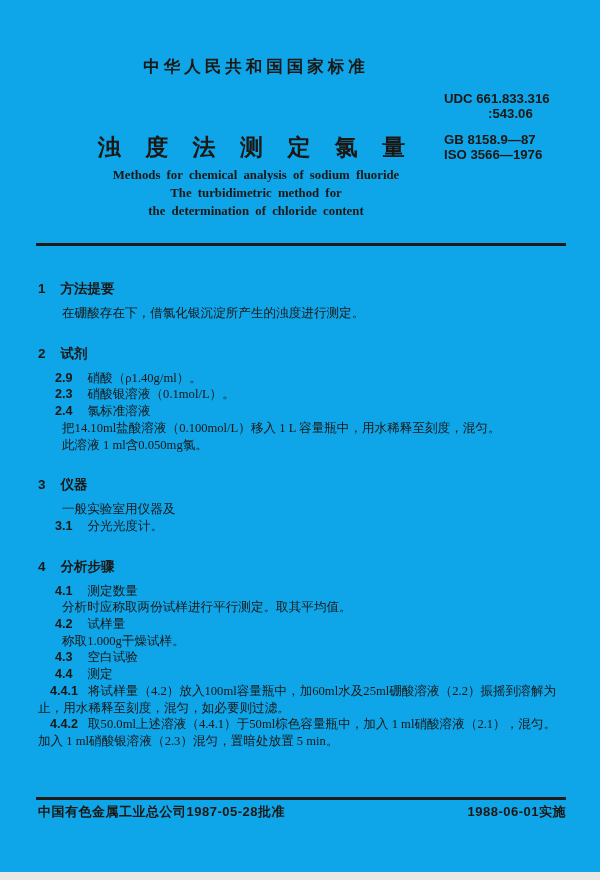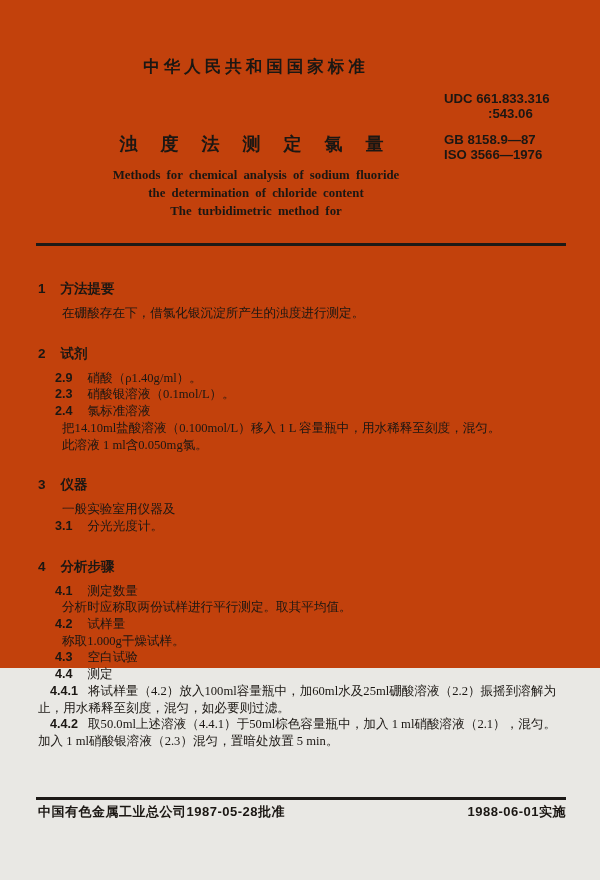--- a/index.html
+++ b/index.html
@@ -5,43 +5,43 @@
   * { margin: 0; padding: 0; box-sizing: border-box; }
   html, body { width: 600px; height: 880px; overflow: hidden; }
   body {
     background: #e9e8e4;
     font-family: "Liberation Serif", "DejaVu Serif", serif;
     color: #1b1713;
   }
   .page {
     position: relative;
     width: 600px;
-    height: 668px;
-    background: #c2410c;
+    height: 872px;
+    background: #0ea5e9;
   }
 
   
   .header { position: absolute; top: 0; left: 0; width: 600px; height: 244px; }
   .kicker {
     position: absolute; top: 56px; left: 0; width: 512px;
     text-align: center;
     font-family: "Liberation Sans", "DejaVu Sans", sans-serif;
     font-weight: bold; font-size: 16.5px; letter-spacing: 4px;
   }
   .title-cn-1 {
     position: absolute; top: 99px; left: 0; width: 512px;
     text-align: center;
     font-family: "Liberation Sans", "DejaVu Sans", sans-serif;
     font-weight: bold; font-size: 23px; letter-spacing: 4px;
   }
   .title-cn-2 {
     position: absolute; top: 132px; left: 0; width: 512px;
     text-align: center;
     font-family: "Liberation Sans", "DejaVu Sans", sans-serif;
-    font-weight: bold; font-size: 18px; letter-spacing: 9px;
+    font-weight: bold; font-size: 23px; letter-spacing: 9px;
   }
   .title-en {
     position: absolute; top: 166px; left: 0; width: 512px;
     text-align: center;
     font-weight: bold; font-size: 12.8px; line-height: 18px;
     word-spacing: 3px;
   }
   .codes {
     position: absolute; left: 444px; top: 91px;
     font-family: "Liberation Sans", "DejaVu Sans", sans-serif;
@@ -90,22 +90,22 @@
 </head>
 <body>
 
 <div class="page">
 
   <div class="header">
     <div class="kicker">中华人民共和国国家标准</div>
     <div class="title-cn-2">浊 度 法 测 定 氯 量</div>
     <div class="title-en">
       <div>Methods for chemical analysis of sodium fluoride</div>
+      <div>The turbidimetric method for</div>
       <div>the determination of chloride content</div>
-      <div>The turbidimetric method for</div>
     </div>
     <div class="codes">
       <div class="udc-1">UDC 661.833.316</div>
       <div class="udc-2">:543.06</div>
       <div class="code-gb">GB 8158.9—87</div>
       <div class="code-iso">ISO 3566—1976</div>
     </div>
   </div>
 
   <div class="rule rule-top"></div>

